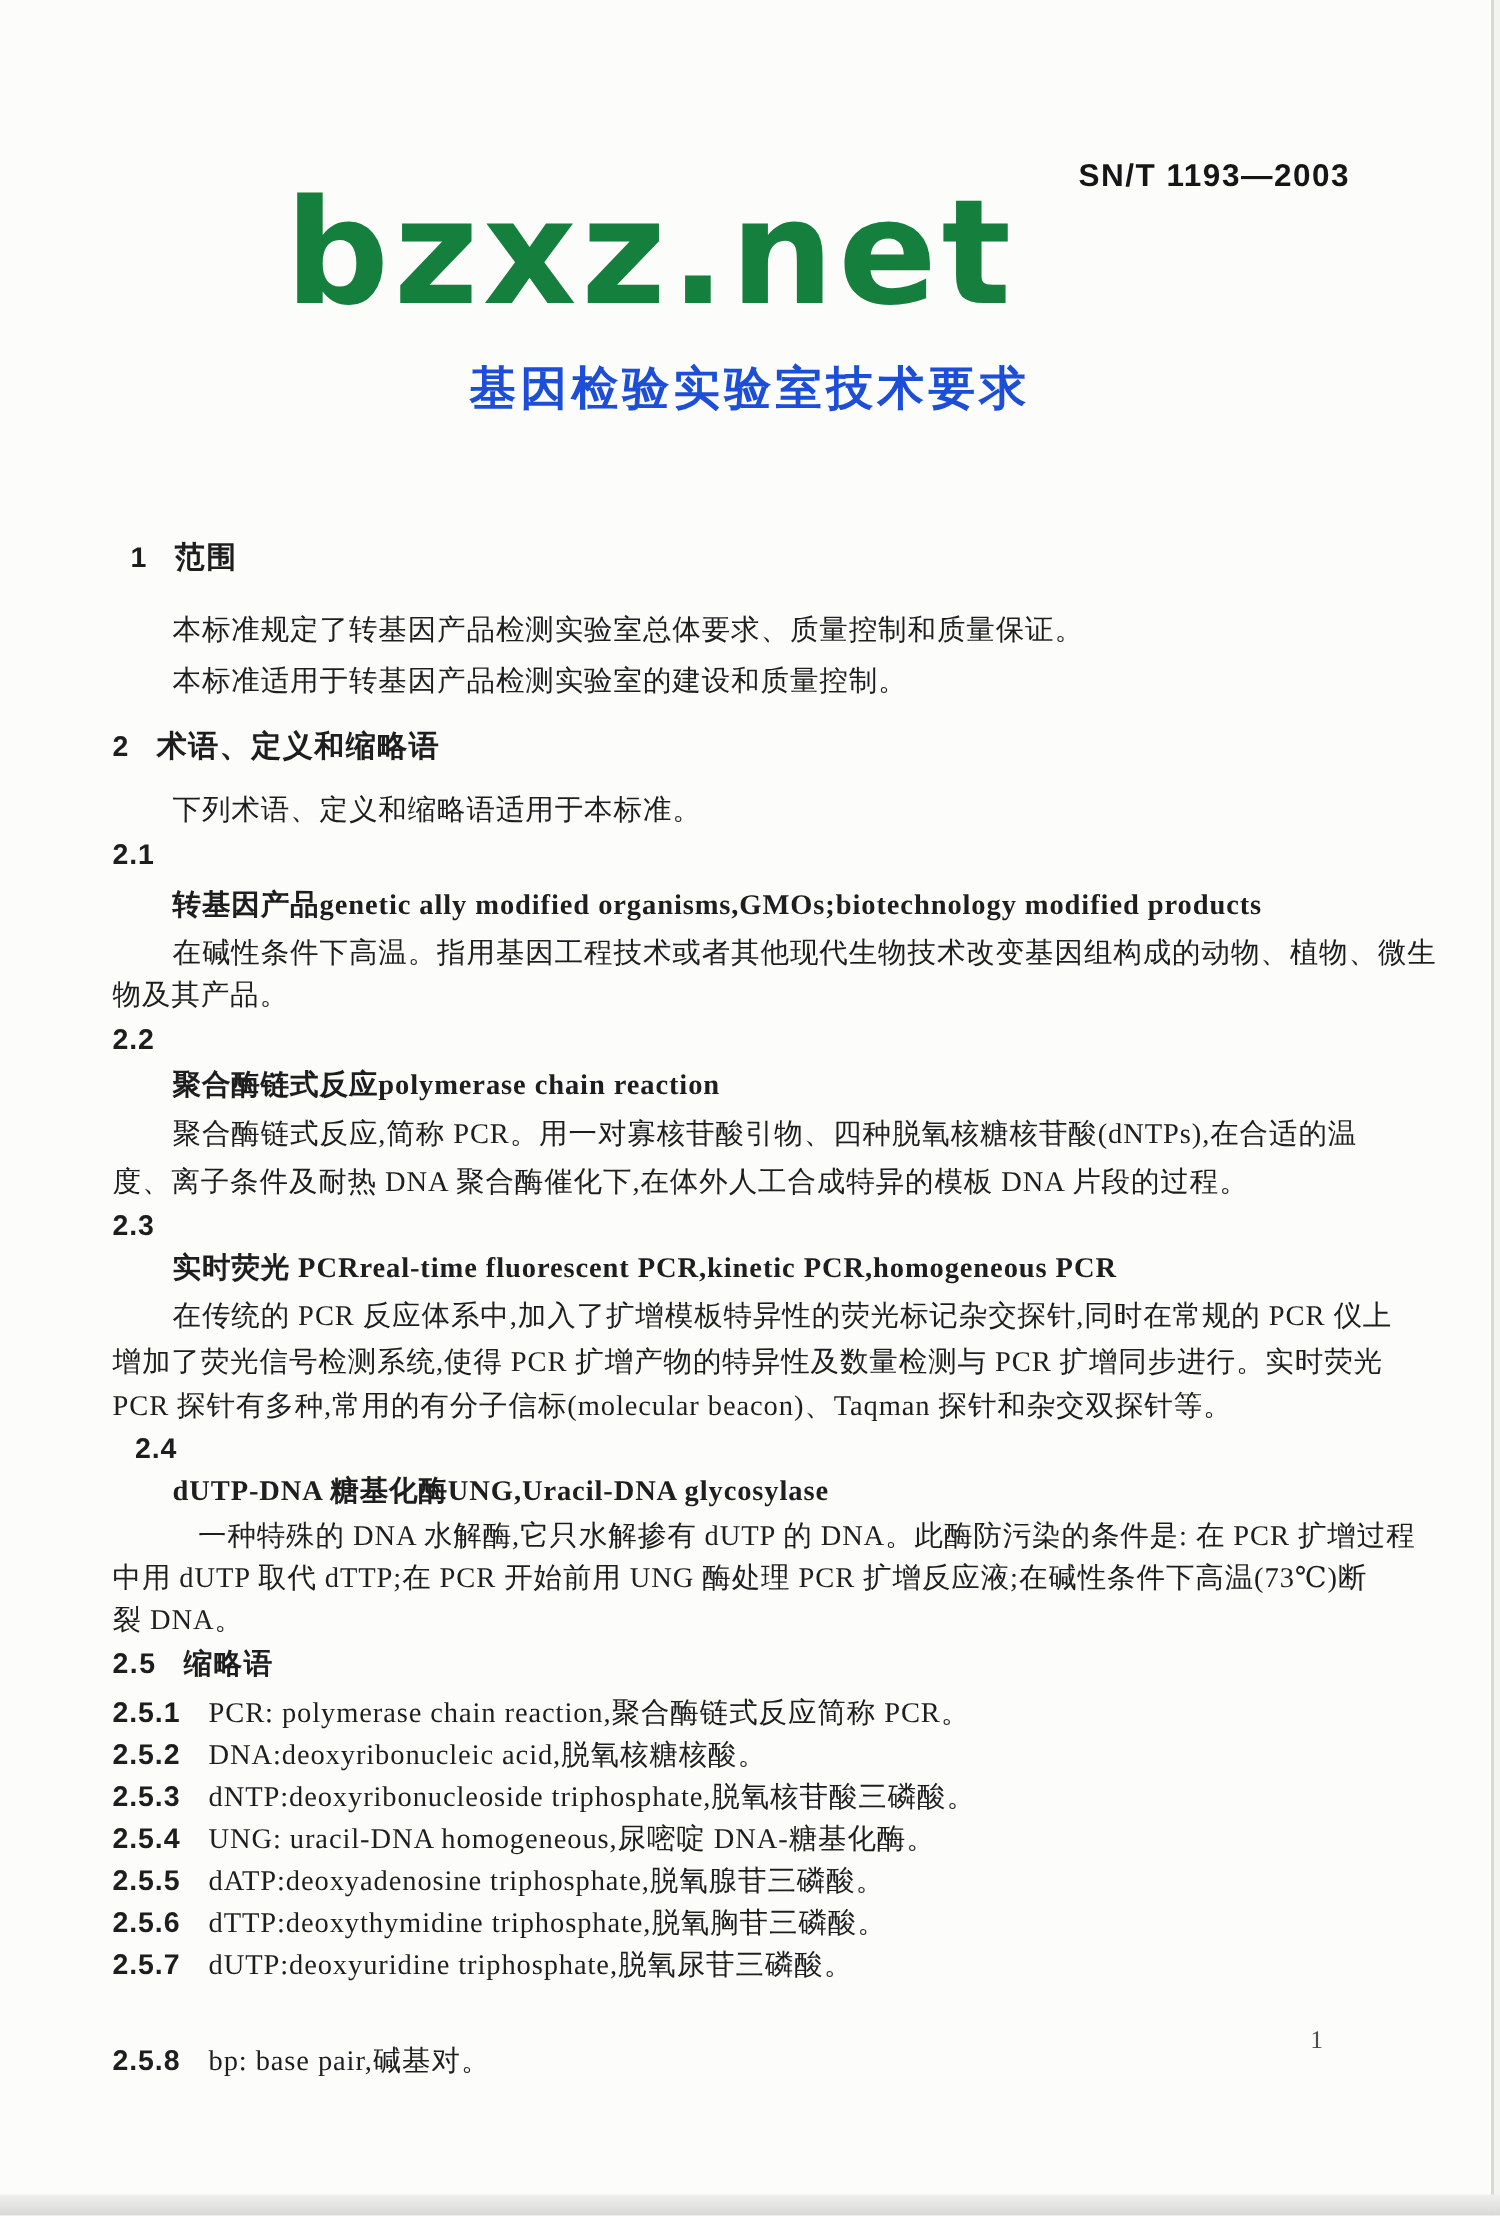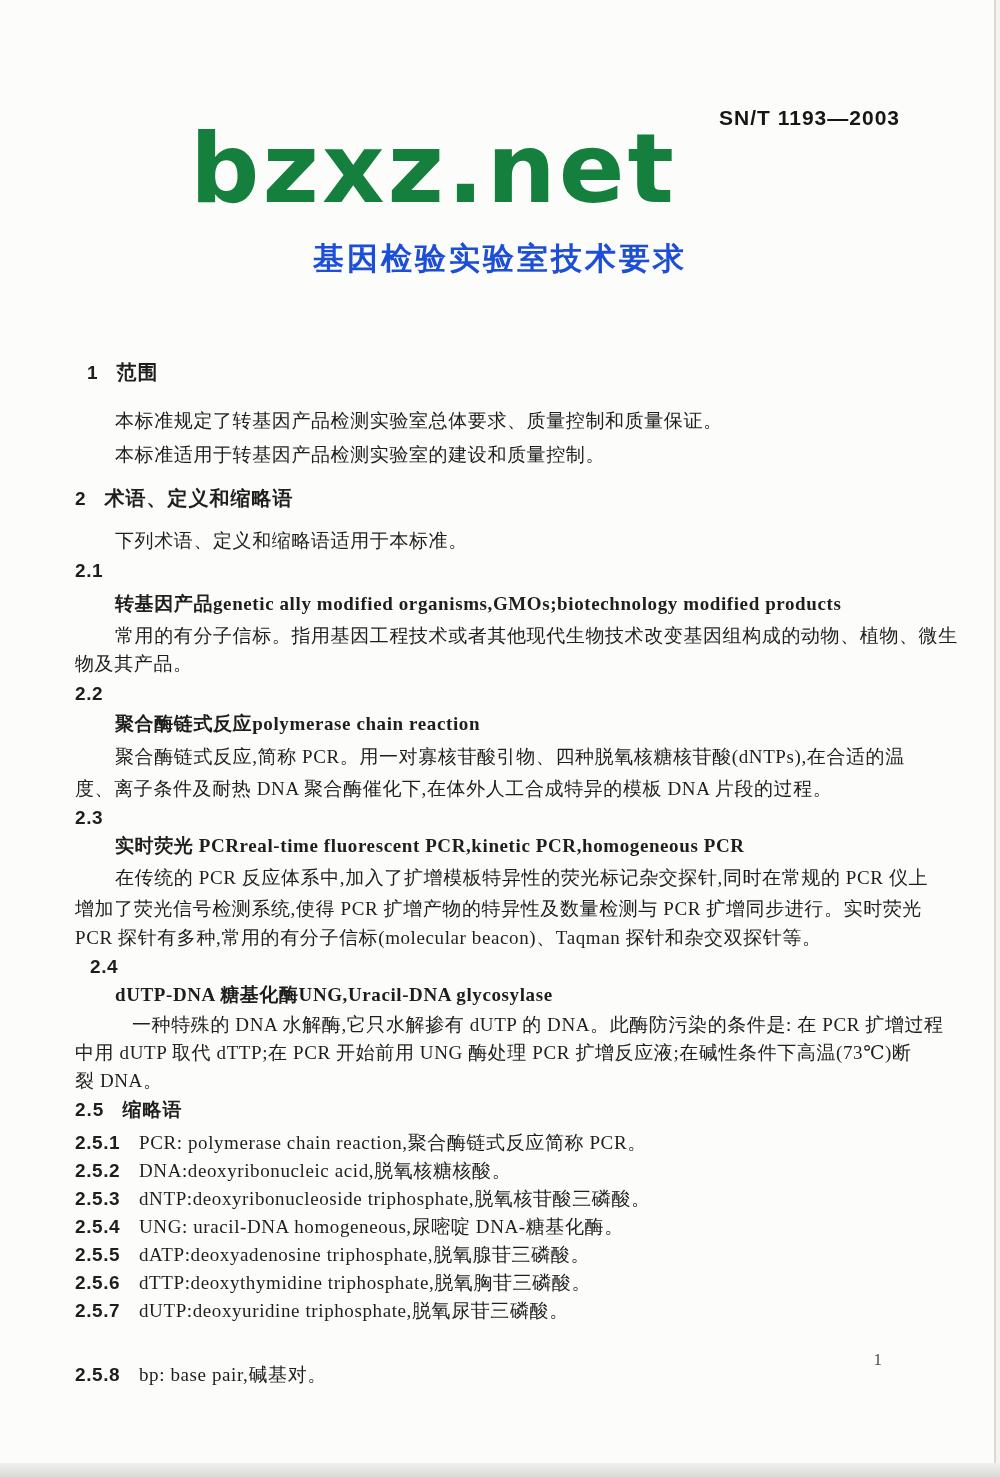--- a/index.html
+++ b/index.html
@@ -79,21 +79,21 @@
 
   <div class="ln heading" style="top:486px;left:75px;">
     <span class="num">2</span><span>术语、定义和缩略语</span>
   </div>
   <div class="ln" style="top:529px;left:115px;">下列术语、定义和缩略语适用于本标准。</div>
 
   <div class="ln term-num" style="top:559px;left:75px;">2.1</div>
   <div class="ln term-line" style="top:592px;left:115px;">
     <span>转基因产品</span><span class="term-en">genetic ally modified organisms,GMOs;biotechnology modified products</span>
   </div>
-  <div class="ln" style="top:624px;left:115px;">常用的有分子信标。指用基因工程技术或者其他现代生物技术改变基因组构成的动物、植物、微生</div>
+  <div class="ln" style="top:624px;left:115px;">在碱性条件下高温。指用基因工程技术或者其他现代生物技术改变基因组构成的动物、植物、微生</div>
   <div class="ln" style="top:652px;left:75px;">物及其产品。</div>
 
   <div class="ln term-num" style="top:682px;left:75px;">2.2</div>
   <div class="ln term-line" style="top:712px;left:115px;">
     <span>聚合酶链式反应</span><span class="term-en">polymerase chain reaction</span>
   </div>
   <div class="ln" style="top:745px;left:115px;">聚合酶链式反应,简称 PCR。用一对寡核苷酸引物、四种脱氧核糖核苷酸(dNTPs),在合适的温</div>
   <div class="ln" style="top:777px;left:75px;">度、离子条件及耐热 DNA 聚合酶催化下,在体外人工合成特异的模板 DNA 片段的过程。</div>
 
   <div class="ln term-num" style="top:806px;left:75px;">2.3</div>

